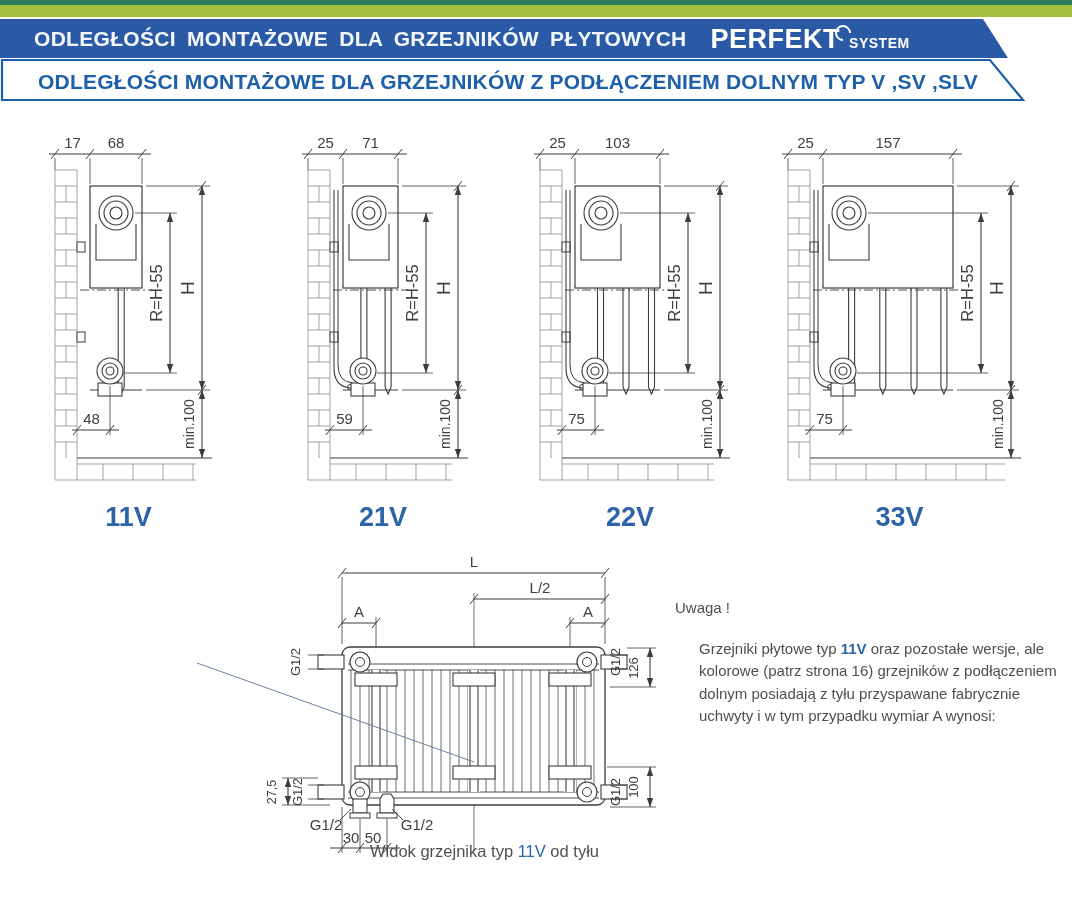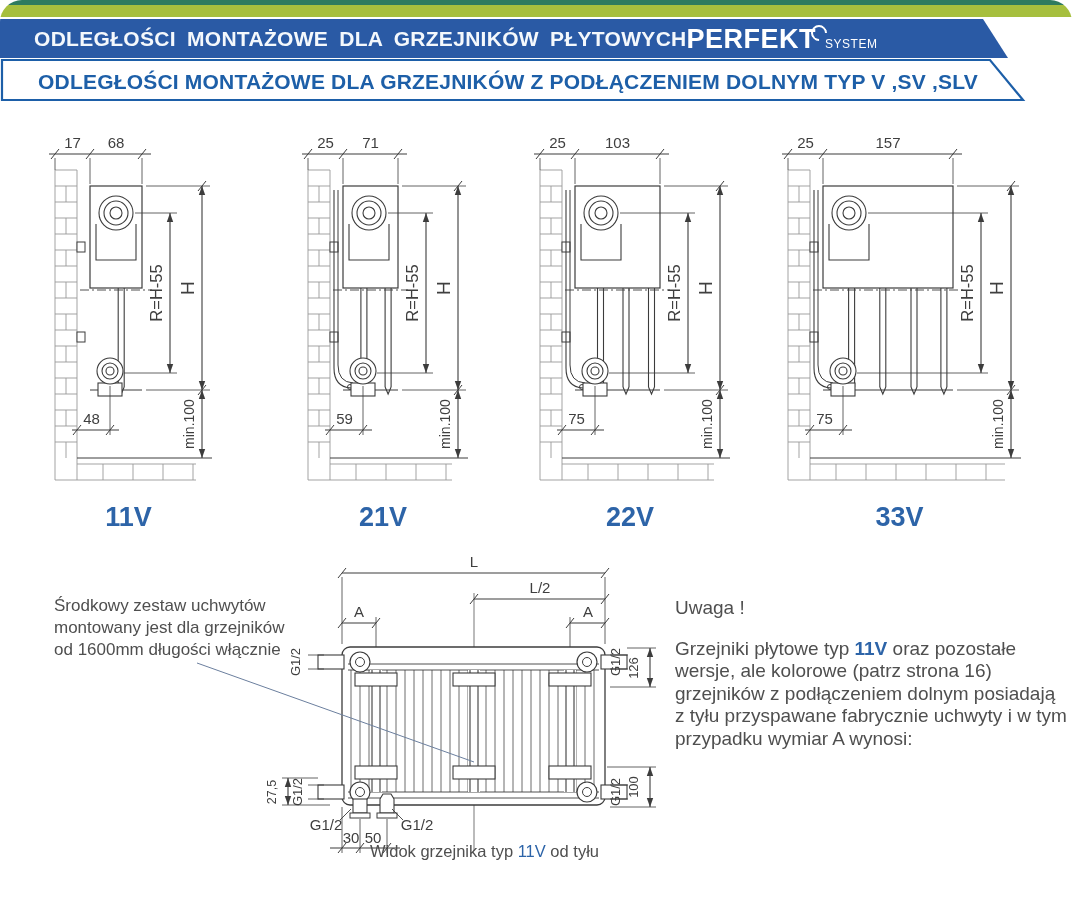--- a/index.html
+++ b/index.html
@@ -1,44 +1,44 @@
 <!DOCTYPE html>
 <html><head>
 <meta charset="utf-8">
 <style>
   html,body{margin:0;padding:0;background:#ffffff;}
   #page{position:relative;width:1072px;height:898px;background:#fff;overflow:hidden;
-        font-family:"Liberation Sans",sans-serif;border-radius:22px;}
+        font-family:"Liberation Sans",sans-serif;}
   
   .strip-dark{position:absolute;left:0;top:0;width:1072px;height:5px;background:#2e7b5f;}
   .strip-olive{position:absolute;left:0;top:5px;width:1072px;height:12px;background:#a6bf3e;}
   
   .band{position:absolute;left:0;top:19px;width:1072px;height:39px;background:#2a5aa5;
         clip-path:polygon(0 0,983px 0,1008px 100%,0 100%);
         display:flex;align-items:center;}
   .band-title{color:#f4f8fc;font-weight:bold;font-size:21px;letter-spacing:.3px;word-spacing:5px;
         margin-left:34px;white-space:nowrap;}
-  .brand{display:inline-flex;align-items:flex-end;color:#fff;white-space:nowrap;}
+  .brand{display:inline-flex;align-items:flex-end;margin-left:24px;color:#fff;white-space:nowrap;}
   .brand-main{font-weight:800;font-size:27px;letter-spacing:.5px;line-height:27px;}
   .swoosh{display:inline-block;width:12px;height:12px;border:2.5px solid #fff;border-radius:50%;
         border-bottom-color:transparent;transform:rotate(-45deg);margin:0 0 12px -5px;}
-  .brand-sub{font-size:12px;font-weight:400;letter-spacing:.5px;margin-left:-2px;margin-bottom:2px;}
+  .brand-sub{font-size:14px;font-weight:700;letter-spacing:.5px;margin-left:-2px;margin-bottom:2px;}
   
   #subband{position:absolute;left:0;top:56px;}
   
   .sideview{position:absolute;top:128px;}
   #sv0{left:15px;} #sv1{left:268px;} #sv2{left:500px;} #sv3{left:748px;}
   #rear{position:absolute;left:180px;top:552px;}
   svg text{font-family:"Liberation Sans",sans-serif;}
   
   .note{position:absolute;left:54px;top:595px;width:236px;color:#4f4f4f;font-size:17px;line-height:22px;}
   
-  .uwaga{position:absolute;left:675px;top:597px;width:392px;color:#4f4f4f;font-size:19px;line-height:22.5px;}
+  .uwaga{position:absolute;left:675px;top:597px;width:392px;color:#4f4f4f;font-size:15px;line-height:22.5px;}
   .uwaga .title{margin-bottom:18px;}
-  .uwaga .para{margin-bottom:8px;}
+  .uwaga .para{margin-bottom:8px;margin-left:24px;}
   .uwaga .blue{color:#2d64a8;font-weight:600;}
   .uwaga .dla-line{margin-top:7px;}
 </style>
 </head>
 <body>
 
 <div id="page">
 
   <div class="strip-dark"></div>
   <div class="strip-olive"></div>
@@ -562,24 +562,19 @@
       <line x1="203" y1="301" x2="211" y2="291" stroke="#3c3c3c" stroke-width="1"></line>
       <text x="171" y="291" font-size="15" fill="#3f3f3f" text-anchor="middle">30</text>
       <text x="193" y="291" font-size="15" fill="#3f3f3f" text-anchor="middle">50</text>
       <line x1="162" y1="255" x2="162" y2="301" stroke="#3c3c3c" stroke-width="0.8"></line>
       <line x1="180" y1="267" x2="180" y2="301" stroke="#3c3c3c" stroke-width="0.8"></line>
       <line x1="207" y1="267" x2="207" y2="301" stroke="#3c3c3c" stroke-width="0.8"></line>
       <text x="190" y="305" font-size="16.5" fill="#4f4f4f" text-anchor="start"><tspan>Widok grzejnika typ </tspan><tspan fill="#2d64a8">11V</tspan><tspan> od tyłu</tspan></text>
       <line x1="17" y1="111" x2="294" y2="210" stroke="#6b7f9e" stroke-width="1"></line>
     </svg>
 
-  <div class="note">
-    <div>Środkowy zestaw uchwytów</div>
-    <div>montowany jest dla grzejników</div>
-    <div>od 1600mm długości włącznie</div>
-  </div>
 
   <div class="uwaga">
     <div class="title">Uwaga !</div>
     <div class="para"><span>Grzejniki płytowe typ </span><span class="blue">11V</span><span> oraz pozostałe wersje, ale kolorowe (patrz strona 16) grzejników z podłączeniem dolnym posiadają z tyłu przyspawane fabrycznie uchwyty i w tym przypadku wymiar A wynosi:</span></div>
   </div>
 
 </div>
 
 </body></html>

